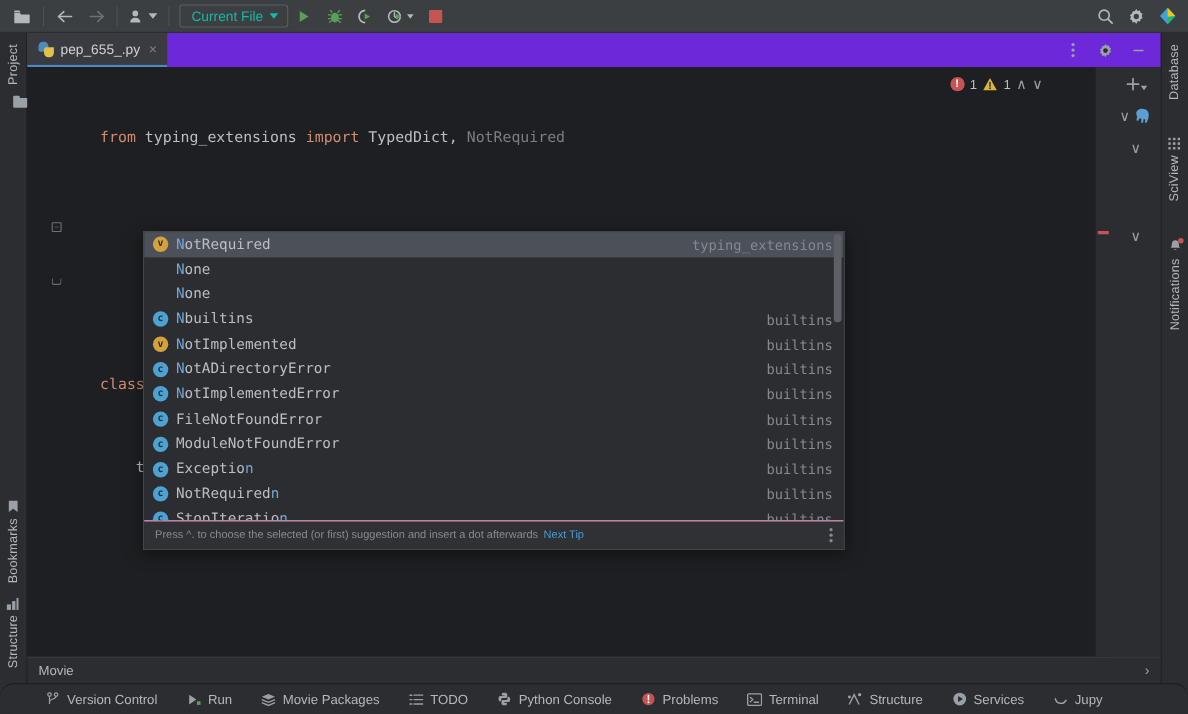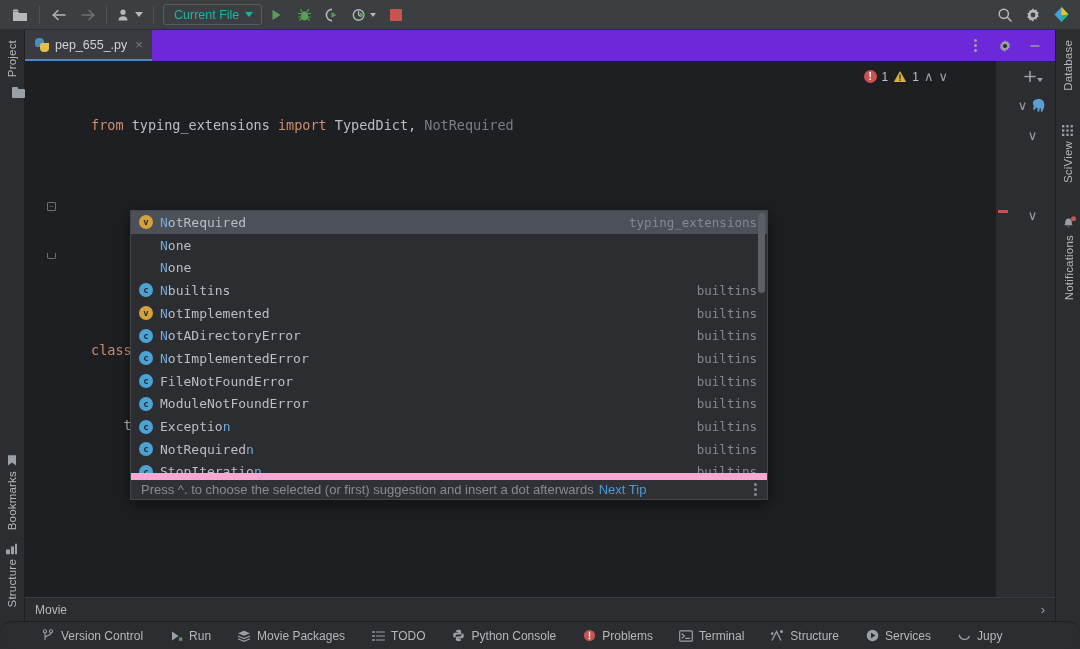--- a/index.html
+++ b/index.html
@@ -150,23 +150,23 @@
   .ico.c { background: #4ba3d4; }
   .ico.none { background: transparent; }
   .nm { color: #bcbec4; }
   .hl { color: #6fa8dc; }
   .src { margin-left: auto; color: #848891; font-size: 12.5px; }
   .pop-scroll {
     position: absolute; right: 2px; top: 2px; width: 7px; height: 80px;
     background: #5c6066; border-radius: 4px;
   }
   .poptip {
-    height: 26px; border-top: 7px solid #f9a8d4; background: #2f3135;
+    height: 26px; border-top: 1px solid #f9a8d4; background: #2f3135;
     display: flex; align-items: center; padding: 0 10px; gap: 5px;
-    font-size: 13px; color: #878b91;
+    font-size: 10px; color: #878b91;
   }
   .poptip .link { color: #4a9cd6; }
   .poptip .kebab2 { margin-left: auto; display:flex;flex-direction:column;gap:2px;}
   .poptip .kebab2 i { width:3px;height:3px;background:#878b91;border-radius:50%;display:block;}
 
   
   .sidepanel {
     position: absolute; right: 25px; top: 61px; width: 45px; height: 536px;
     background: #2b2d30; display:flex; flex-direction:column; align-items:center;
     padding-top: 8px; gap: 10px;

